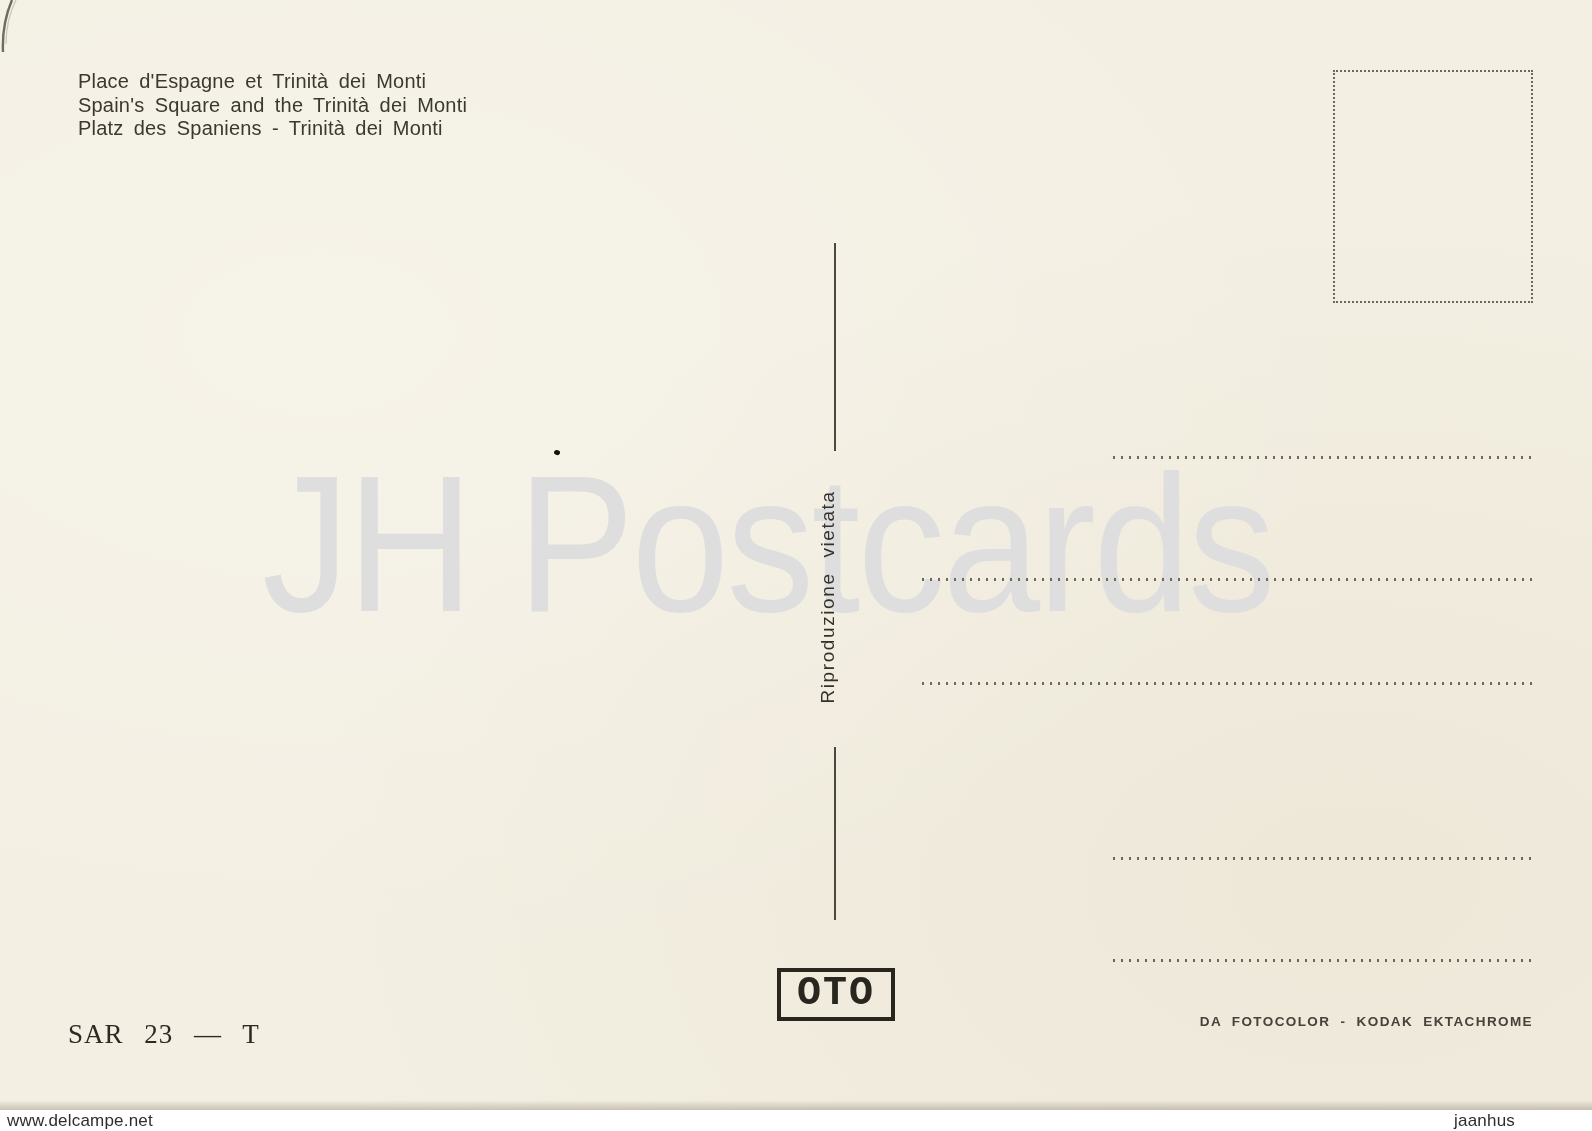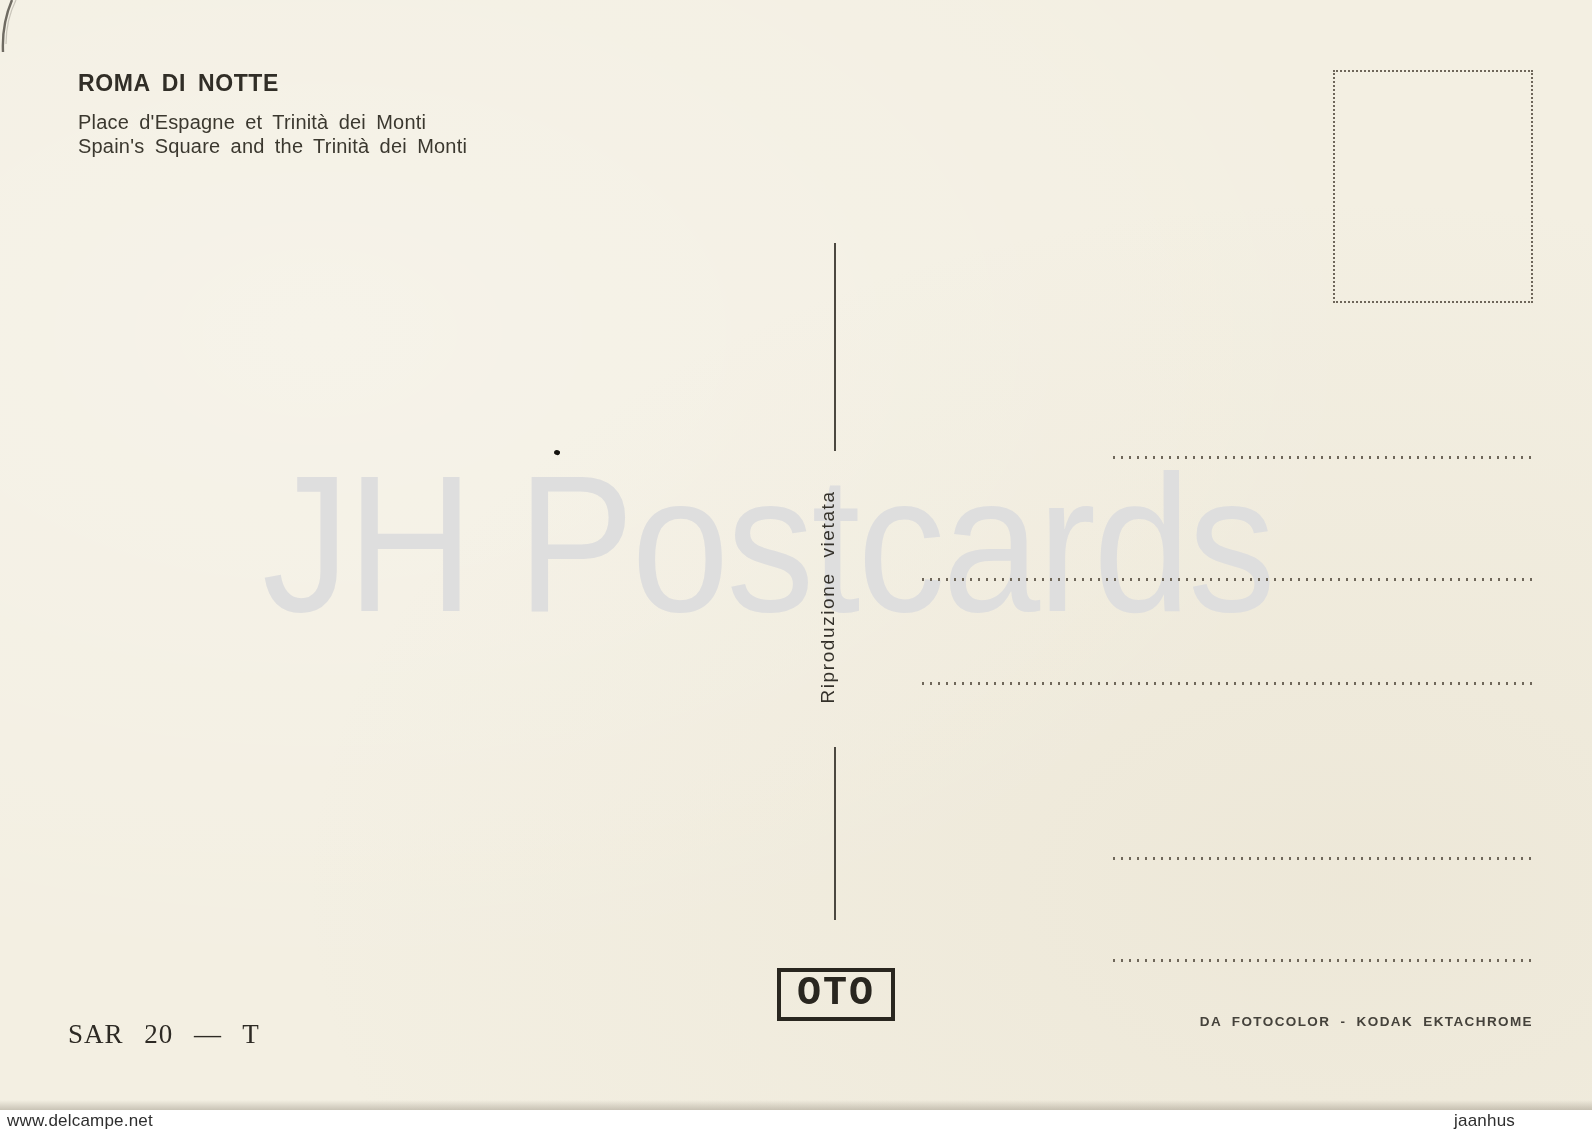--- a/index.html
+++ b/index.html
@@ -117,40 +117,40 @@
 </head>
 <body>
 
 <div class="page">
 
   <div class="card">
 
     <div class="watermark-center">JH Postcards</div>
 
     <div class="title-block">
-      <h1>ROMA DI NOTTE</h1>
       <div class="caption-line">Place d'Espagne et Trinità dei Monti</div>
       <div class="caption-line">Spain's Square and the Trinità dei Monti</div>
+      <div class="caption-line">Platz des Spaniens - Trinità dei Monti</div>
     </div>
 
     <div class="stamp-box"></div>
 
     <div class="divider-seg divider-top"></div>
     <div class="reproduction-notice">Riproduzione  vietata</div>
     <div class="divider-seg divider-bottom"></div>
 
     <div class="address-line line-1"></div>
     <div class="address-line line-2"></div>
     <div class="address-line line-3"></div>
     <div class="address-line line-4"></div>
     <div class="address-line line-5"></div>
 
     <div class="publisher-logo">OTO</div>
 
-    <div class="series-code">SAR 20 — T</div>
+    <div class="series-code">SAR 23 — T</div>
 
     <div class="film-credit">DA FOTOCOLOR - KODAK EKTACHROME</div>
 
     <div class="ink-speck"></div>
     <svg class="corner-curl" width="24" height="62" viewBox="0 0 24 62">
       <path d="M12 0 C 6 14, 2 30, 3 52" fill="none" stroke="#57534b" stroke-width="2.4" opacity="0.85"></path>
       <path d="M16 0 C 10 12, 6 26, 6 44" fill="none" stroke="#8a847a" stroke-width="1.2" opacity="0.4"></path>
     </svg>
 
     <div class="card-bottom-shadow"></div>

